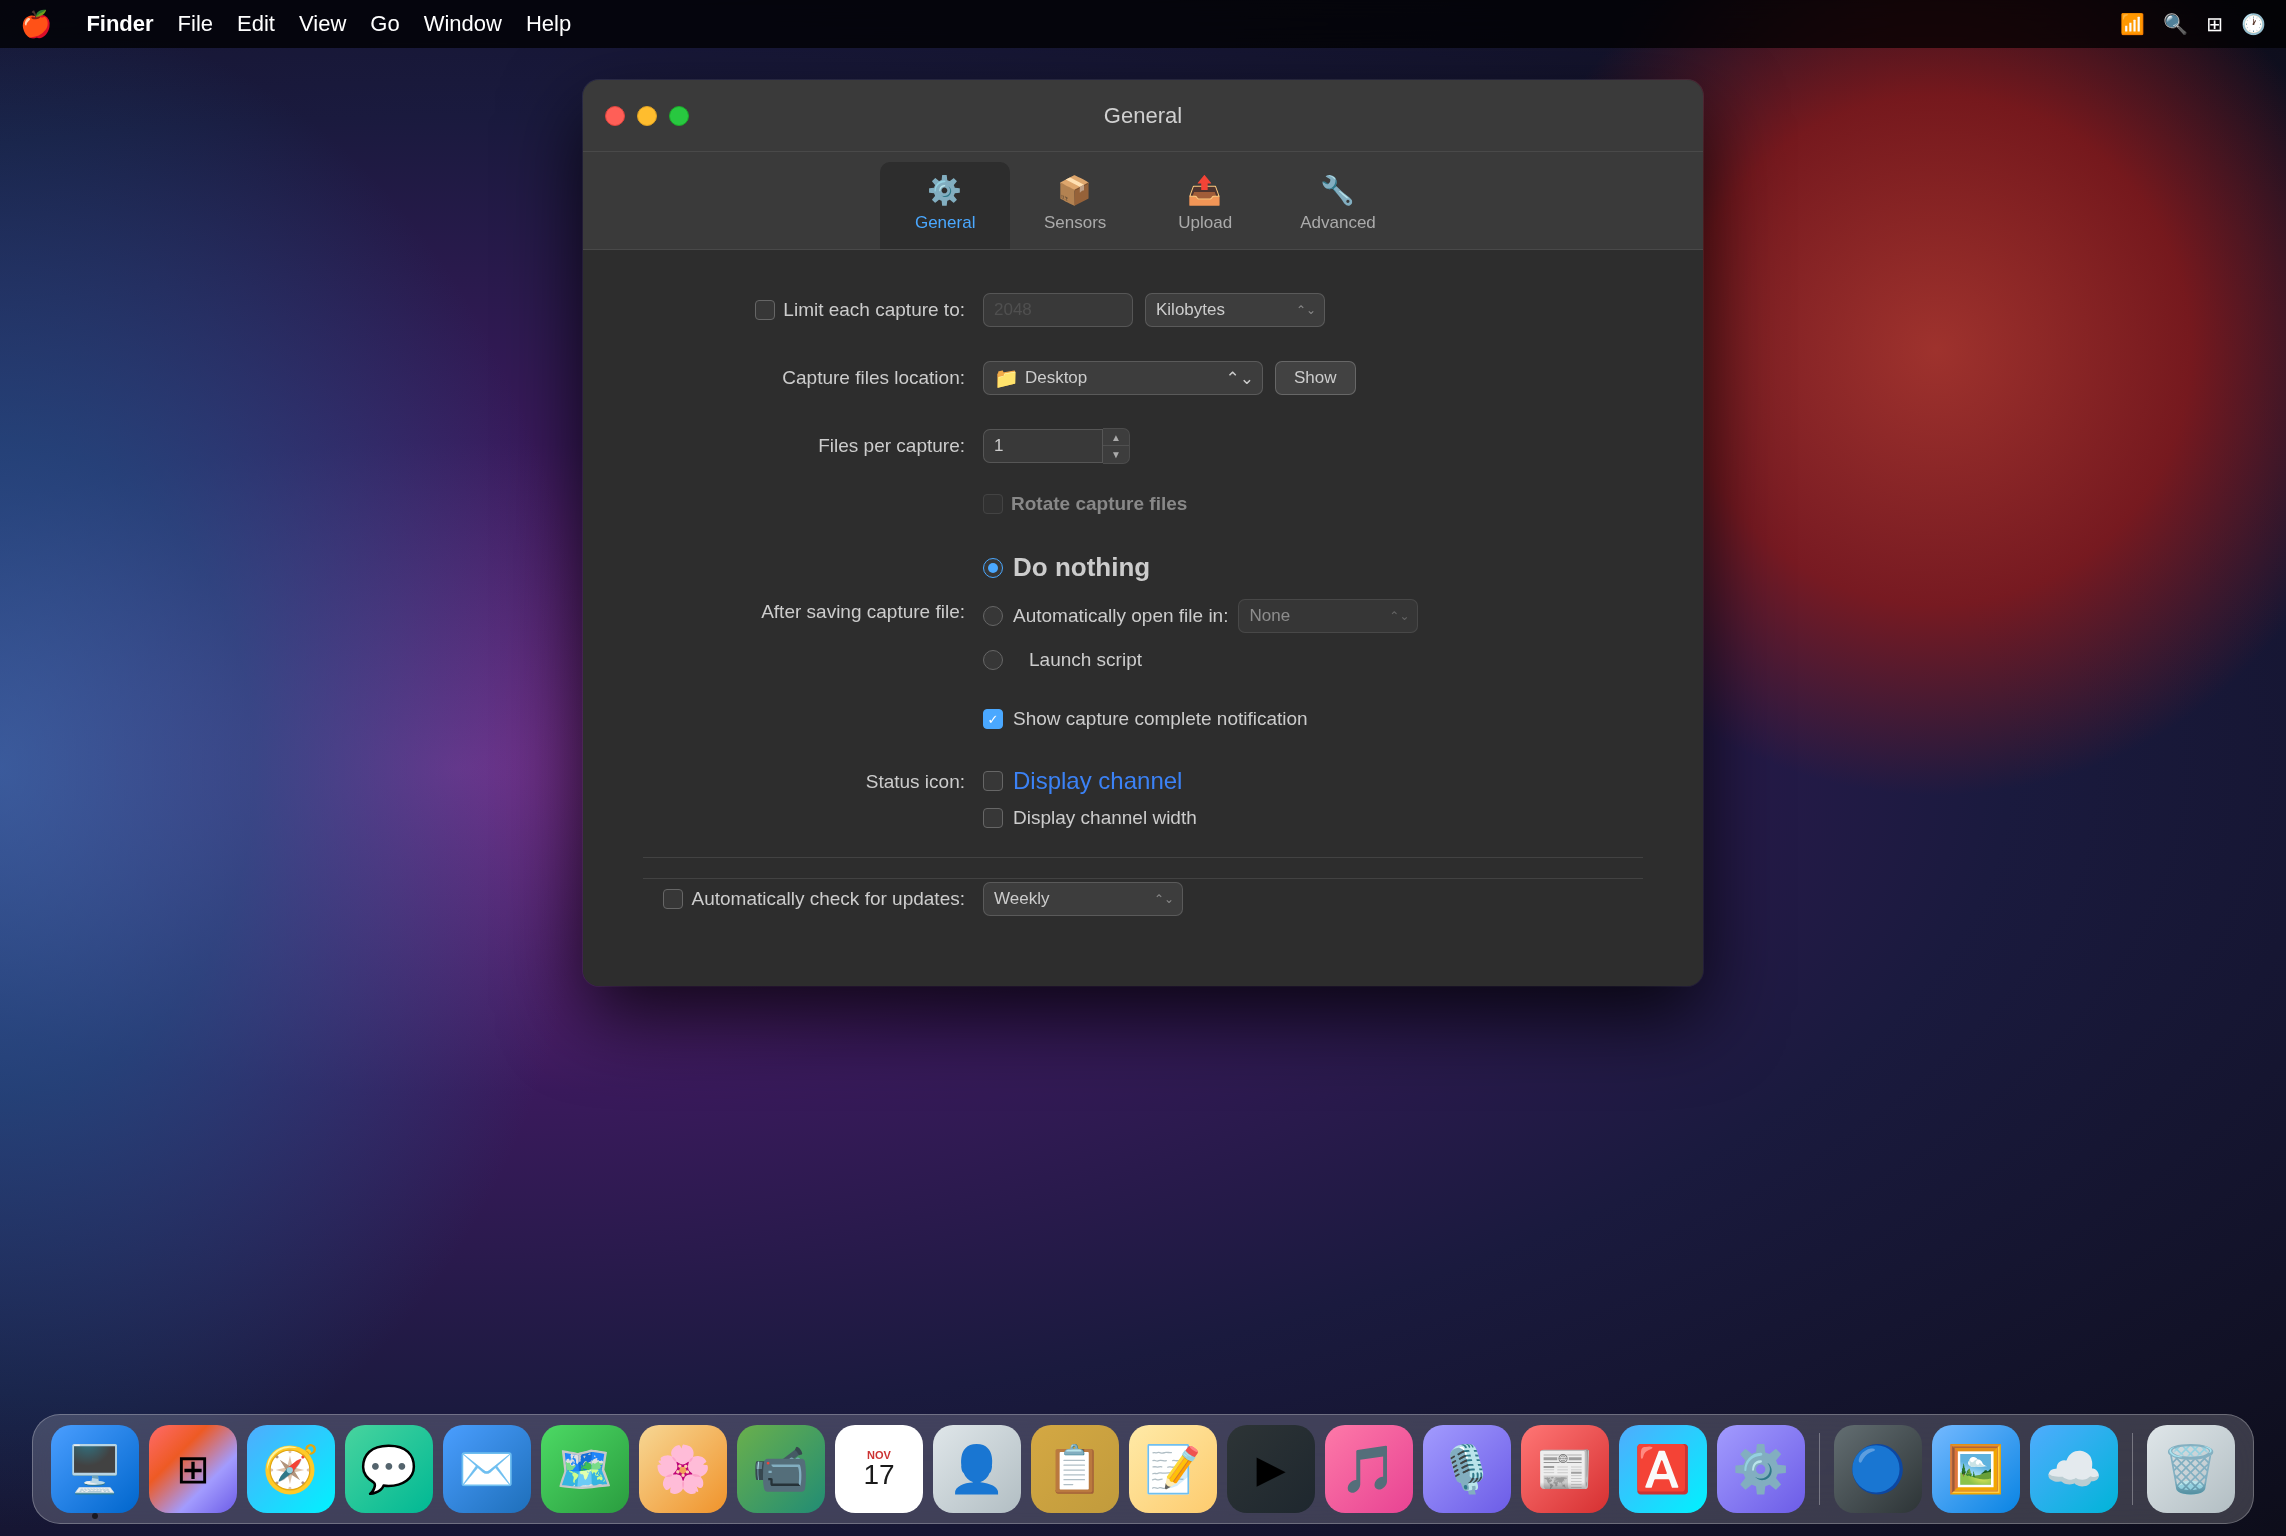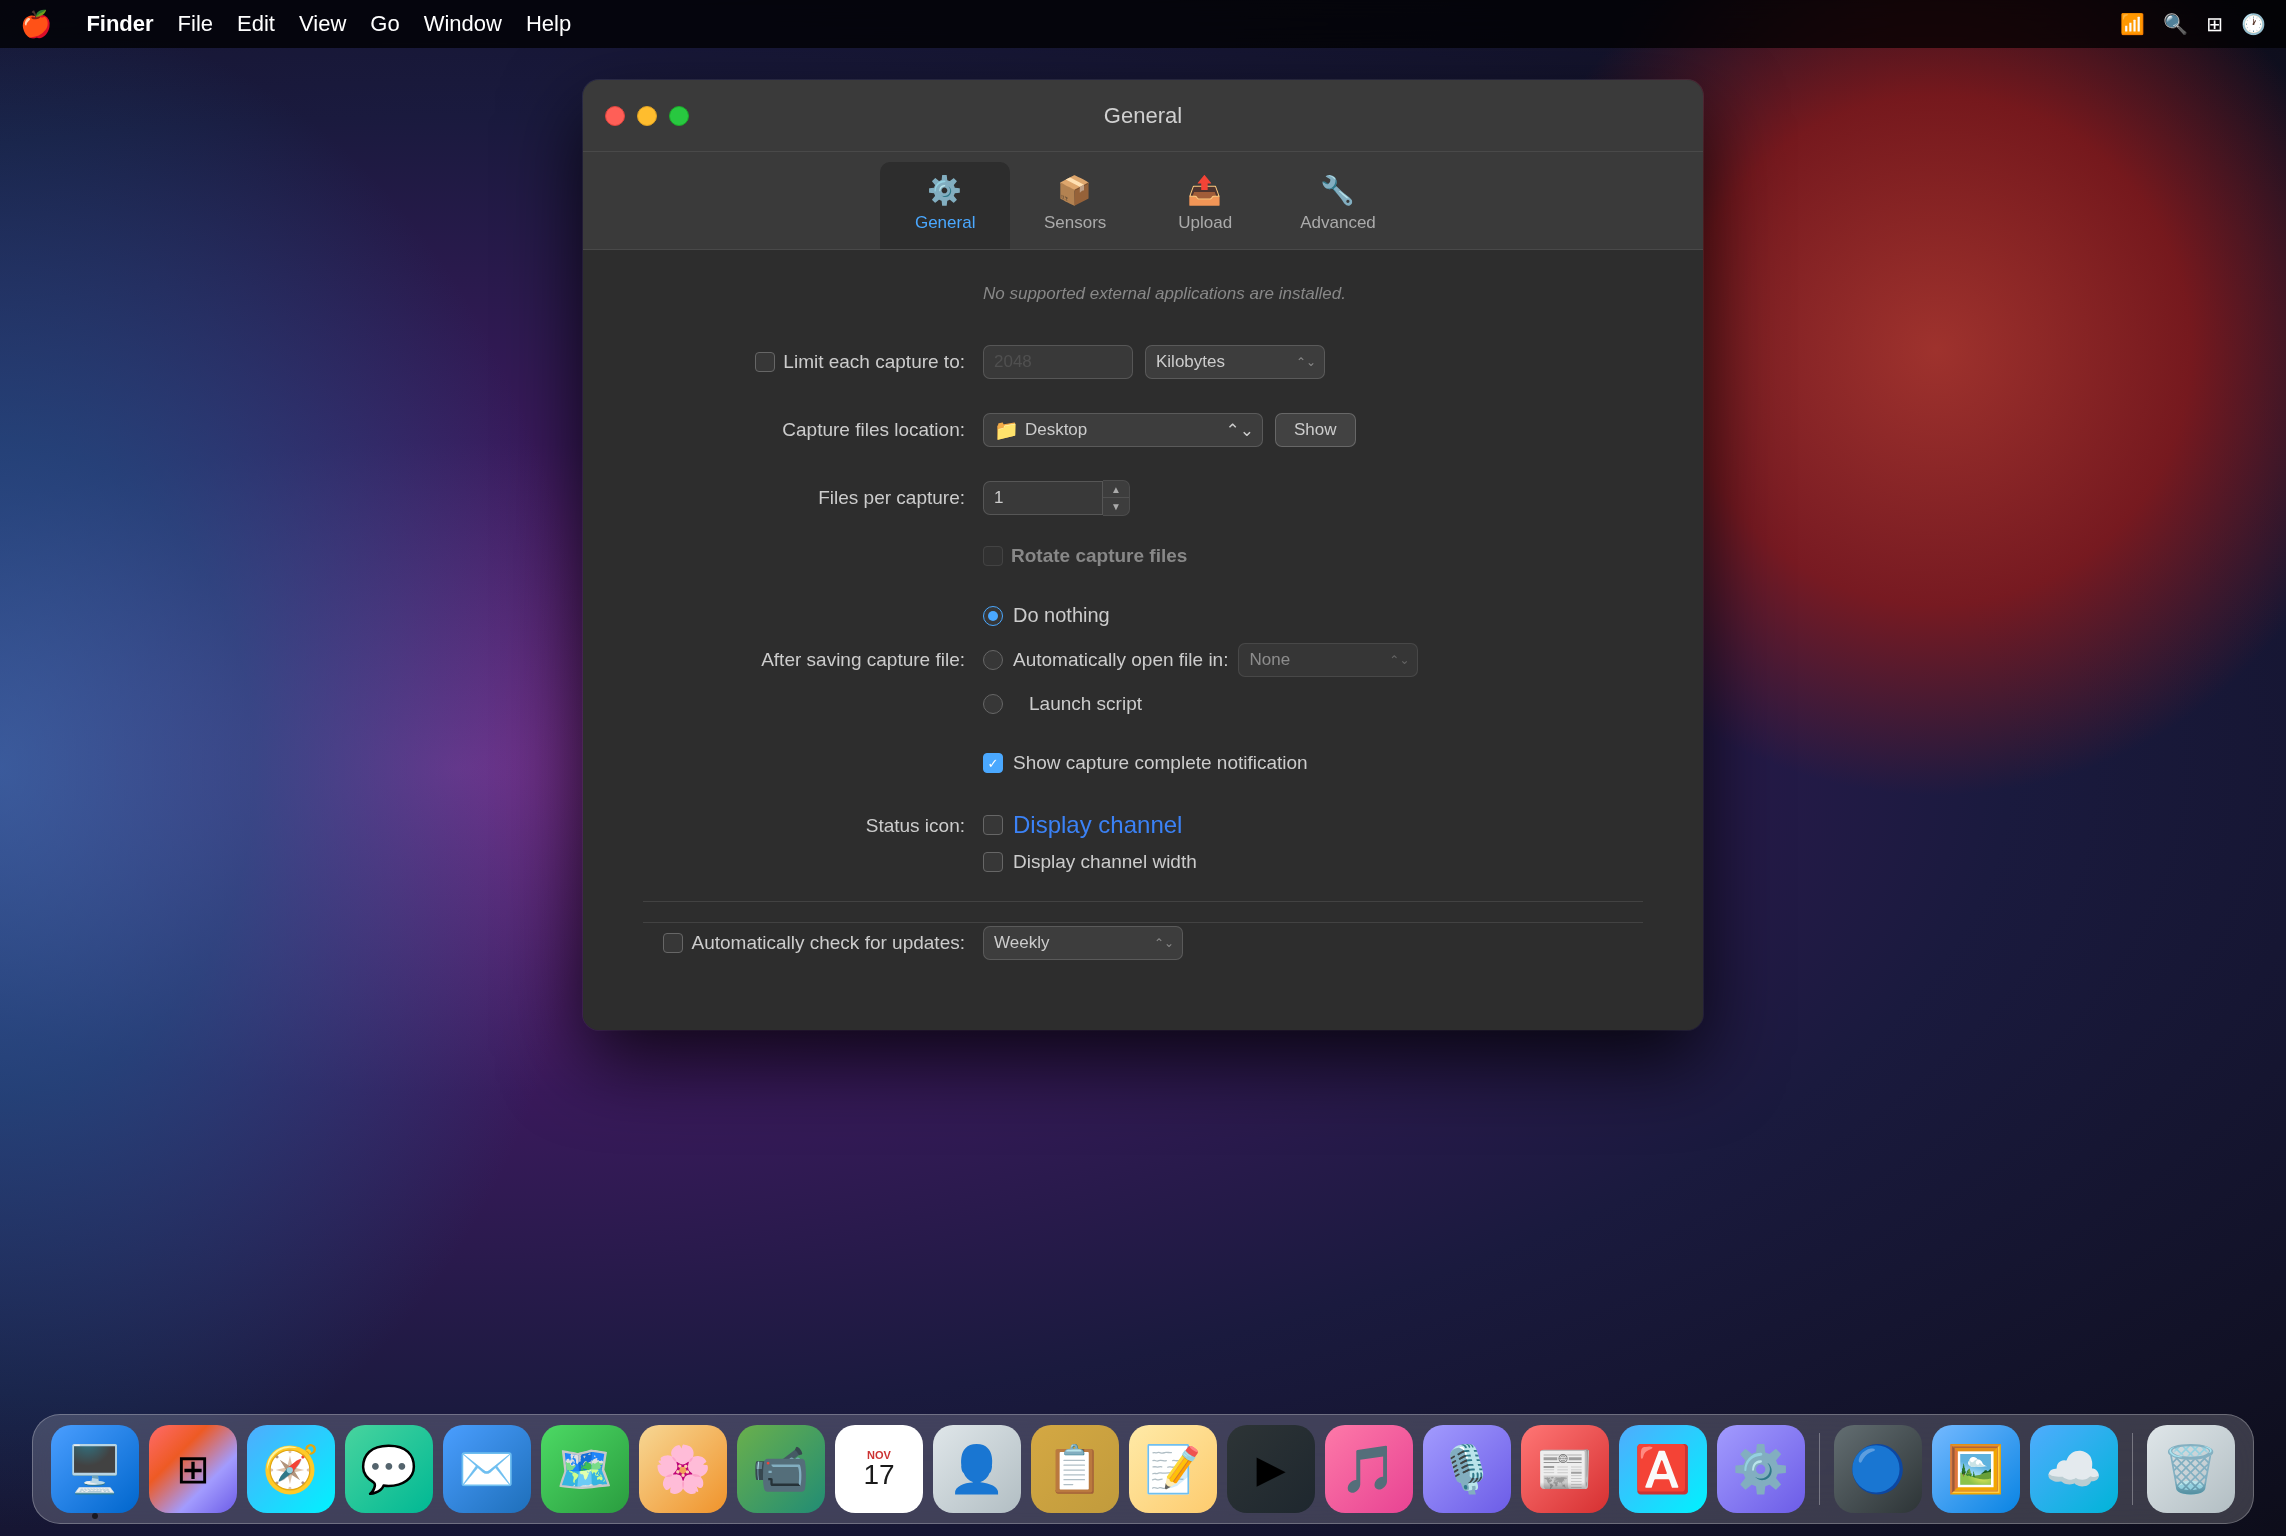--- a/index.html
+++ b/index.html
@@ -496,24 +496,20 @@
     </div>
     <div class="toolbar-tab">
       <span class="tab-icon">🔧</span>
       <span class="tab-label">Advanced</span>
     </div>
   </div>
 
   <div class="content">
 
 
-    <div class="form-row" style="margin-bottom:28px;margin-top:-16px;">
-      <div style="min-width:340px;"></div>
-      <span class="notice-text">No supported external applications are installed.</span>
-    </div>
 
     <div class="form-row">
       <div class="form-label">
         <div style="display:flex;align-items:center;justify-content:flex-end;gap:8px;">
           <div class="checkbox"></div>
           <span>Limit each capture to:</span>
         </div>
       </div>
       <div class="form-controls">
         <div class="text-input" style="color:#666;display:flex;align-items:center;">
@@ -565,21 +561,21 @@
       </div>
     </div>
 
     <div class="form-row">
       <div class="form-label">
         <span>After saving capture file:</span>
       </div>
       <div class="form-controls" style="flex-direction:column;align-items:flex-start;gap:16px;">
         <div style="display:flex;align-items:center;gap:10px;">
           <div class="radio checked"></div>
-          <span style="font-size:20px;color:#ccc;">Do nothing</span>
+          <span style="font-size:26px;color:#ccc;font-weight:bold;">Do nothing</span>
         </div>
         <div style="display:flex;align-items:center;gap:10px;">
           <div class="radio"></div>
           <span style="font-size:19px;color:#ccc;">Automatically open file in:</span>
           <div class="select-box" style="width:180px;opacity:0.6;">
             <span>None</span>
             <span class="chevron">⌃⌄</span>
           </div>
         </div>
         <div style="display:flex;align-items:center;gap:26px;">

